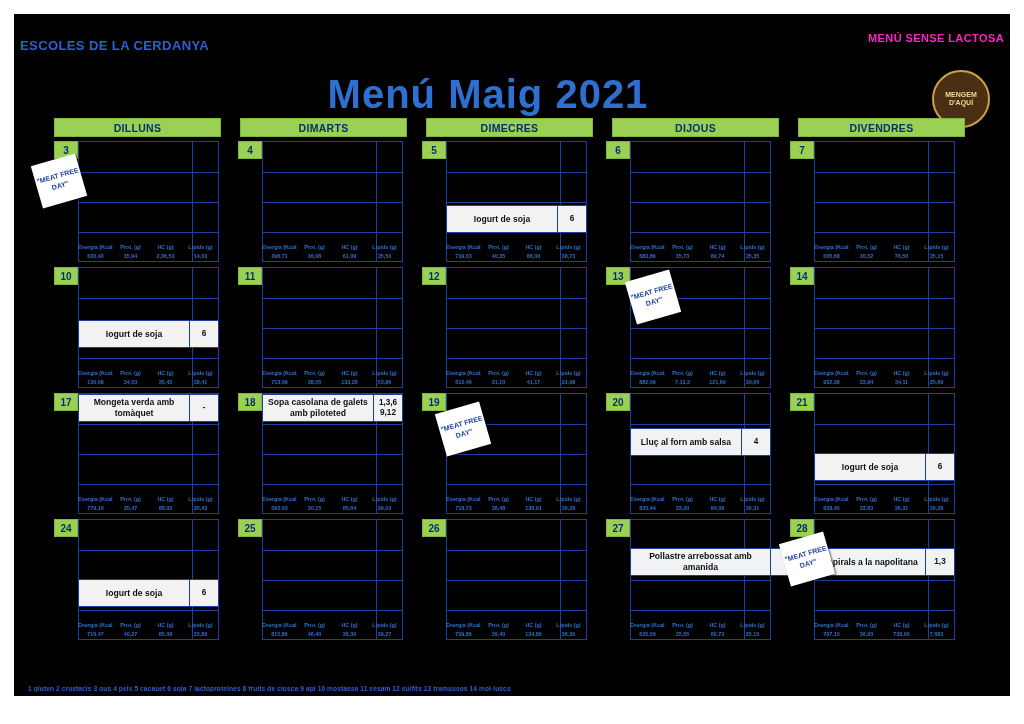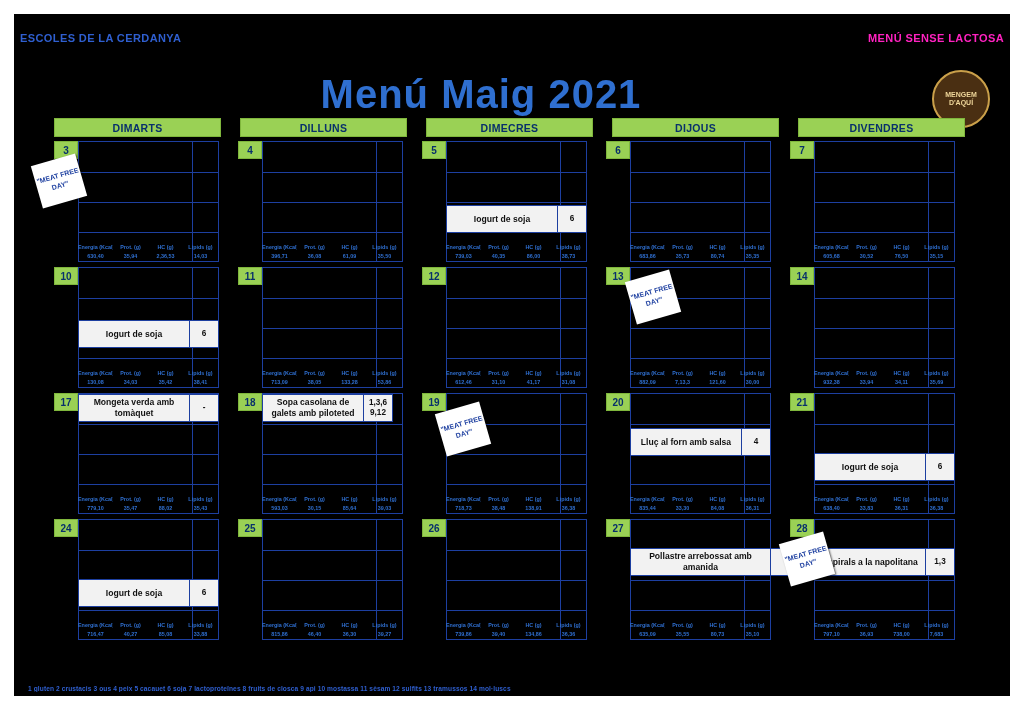--- a/index.html
+++ b/index.html
@@ -6,29 +6,29 @@
   body{
     width:1024px;height:724px;background:#ffffff;
     font-family:"Liberation Sans", sans-serif;
     overflow:hidden;
   }
   #page{
     position:absolute;left:14px;top:14px;width:996px;height:682px;
     background:#000000;
   }
   .hdr-left{
-    position:absolute;left:6px;top:18px;color:#2f5fd0;font-weight:bold;
-    font-size:11px;letter-spacing:.4px;white-space:nowrap;
+    position:absolute;left:6px;top:24px;color:#2f5fd0;font-weight:bold;
+    font-size:13px;letter-spacing:.4px;white-space:nowrap;
   }
   .hdr-right{
     position:absolute;right:6px;top:18px;color:#ff22c0;font-weight:bold;
     font-size:11px;letter-spacing:.4px;white-space:nowrap;
   }
   .title{
-    position:absolute;top:58px;left:9px;width:916px;text-align:center;
+    position:absolute;top:58px;left:16px;width:916px;text-align:center;
     color:#2f6fd0;font-weight:bold;font-size:40px;letter-spacing:1px;
   }
   .logo{
     position:absolute;right:20px;top:56px;width:54px;height:54px;border-radius:50%;
     background:#4a2f12;border:2px solid #caa04a;
     display:flex;align-items:center;justify-content:center;flex-direction:column;
     color:#f0d79a;font-size:7px;font-weight:bold;text-align:center;line-height:1.15;
   }
   .logo span{display:block;}
   
@@ -111,22 +111,22 @@
 
   <div class="title">Menú Maig 2021</div>
 
   <div class="logo">
     <span>MENGEM</span>
     <span>D'AQUÍ</span>
   </div>
 
   <div class="grid">
     <div class="daynames">
+      <div class="dayname">DILLUNS</div>
       <div class="dayname">DIMARTS</div>
-      <div class="dayname">DILLUNS</div>
       <div class="dayname">DIMECRES</div>
       <div class="dayname">DIJOUS</div>
       <div class="dayname">DIVENDRES</div>
     </div>
     <div class="weeks" id="weeks">
         <div class="week">
           <div class="cell">
             <div class="daynum">3</div>
             <div class="cellbox">
               <div class="hline" style="top: 30px;"></div>
@@ -398,21 +398,21 @@
             </div>
           </div>
           <div class="cell">
             <div class="daynum">18</div>
             <div class="cellbox">
               <div class="hline" style="top: 30px;"></div>
               <div class="hline" style="top: 60px;"></div>
               <div class="hline" style="top: 90px;"></div>
               <div class="vline" style="left: 113px;"></div>
             </div>
-            <div class="dish" style="top: 1px; width: 131px;">
+            <div class="dish" style="top: 1px; width: 141px;">
               <div class="name">Sopa casolana de galets amb piloteted</div>
               <div class="code">1,3,6 9,12</div>
             </div>
             <div class="nutri">
               <div class="row head">
                 <div class="c">Energia (Kcal)</div>
                 <div class="c">Prot. (g)</div>
                 <div class="c">HC (g)</div>
                 <div class="c">Lípids (g)</div>
               </div>

